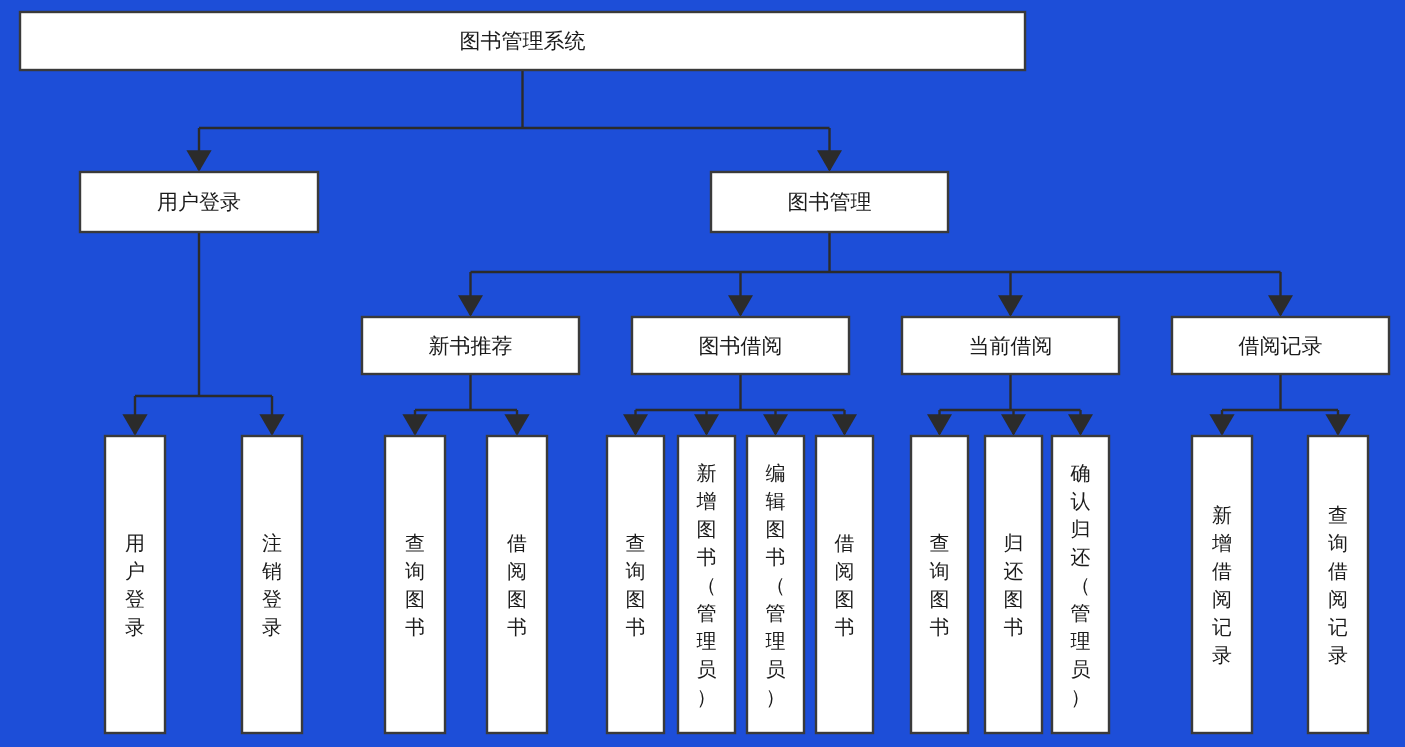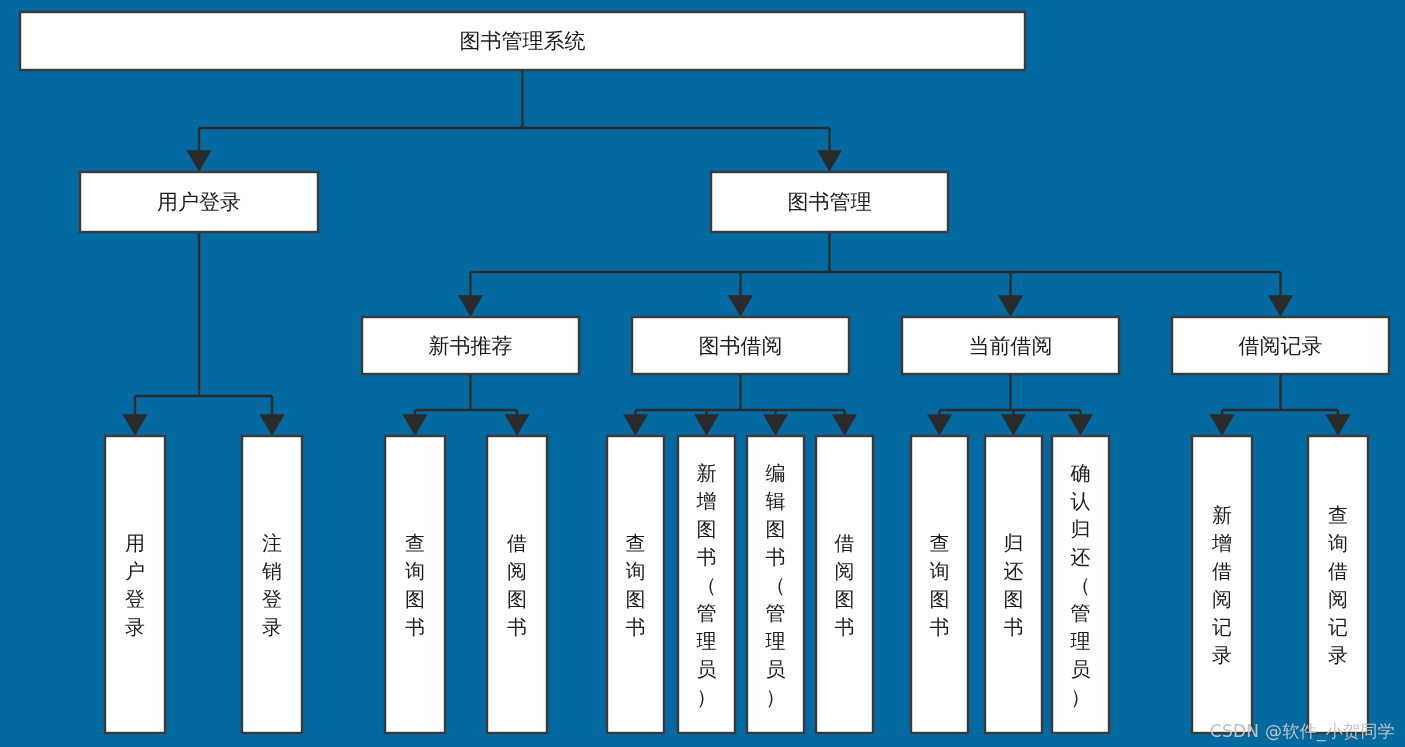--- a/index.html
+++ b/index.html
@@ -10,21 +10,21 @@
   body {
     width: 1405px;
     height: 747px;
     overflow: hidden;
     font-family: "DejaVu Sans", "Liberation Sans", sans-serif;
   }
   #diagram-root {
     position: relative;
     width: 1405px;
     height: 747px;
-    background: #0369a1;
+    background: #1d4ed8;
   }
   svg#flow-svg {
     position: absolute;
     left: 0;
     top: 0;
     width: 1405px;
     height: 747px;
   }
   .node-box {
     fill: #ffffff;
@@ -188,14 +188,13 @@
           <rect x="1192" y="436" width="60" height="297" class="node-box"></rect>
           <text x="1222" y="522.34" class="node-label-vert"><tspan x="1222" dy="0">新</tspan><tspan x="1222" dy="28">增</tspan><tspan x="1222" dy="28">借</tspan><tspan x="1222" dy="28">阅</tspan><tspan x="1222" dy="28">记</tspan><tspan x="1222" dy="28">录</tspan></text>
         </g>
         <g>
           <rect x="1308" y="436" width="60" height="297" class="node-box"></rect>
           <text x="1338" y="522.34" class="node-label-vert"><tspan x="1338" dy="0">查</tspan><tspan x="1338" dy="28">询</tspan><tspan x="1338" dy="28">借</tspan><tspan x="1338" dy="28">阅</tspan><tspan x="1338" dy="28">记</tspan><tspan x="1338" dy="28">录</tspan></text>
         </g>
       </g>
   </svg>
 
-  <div class="watermark">CSDN @软件_小贺同学</div>
 </div>
 
 </body></html>

